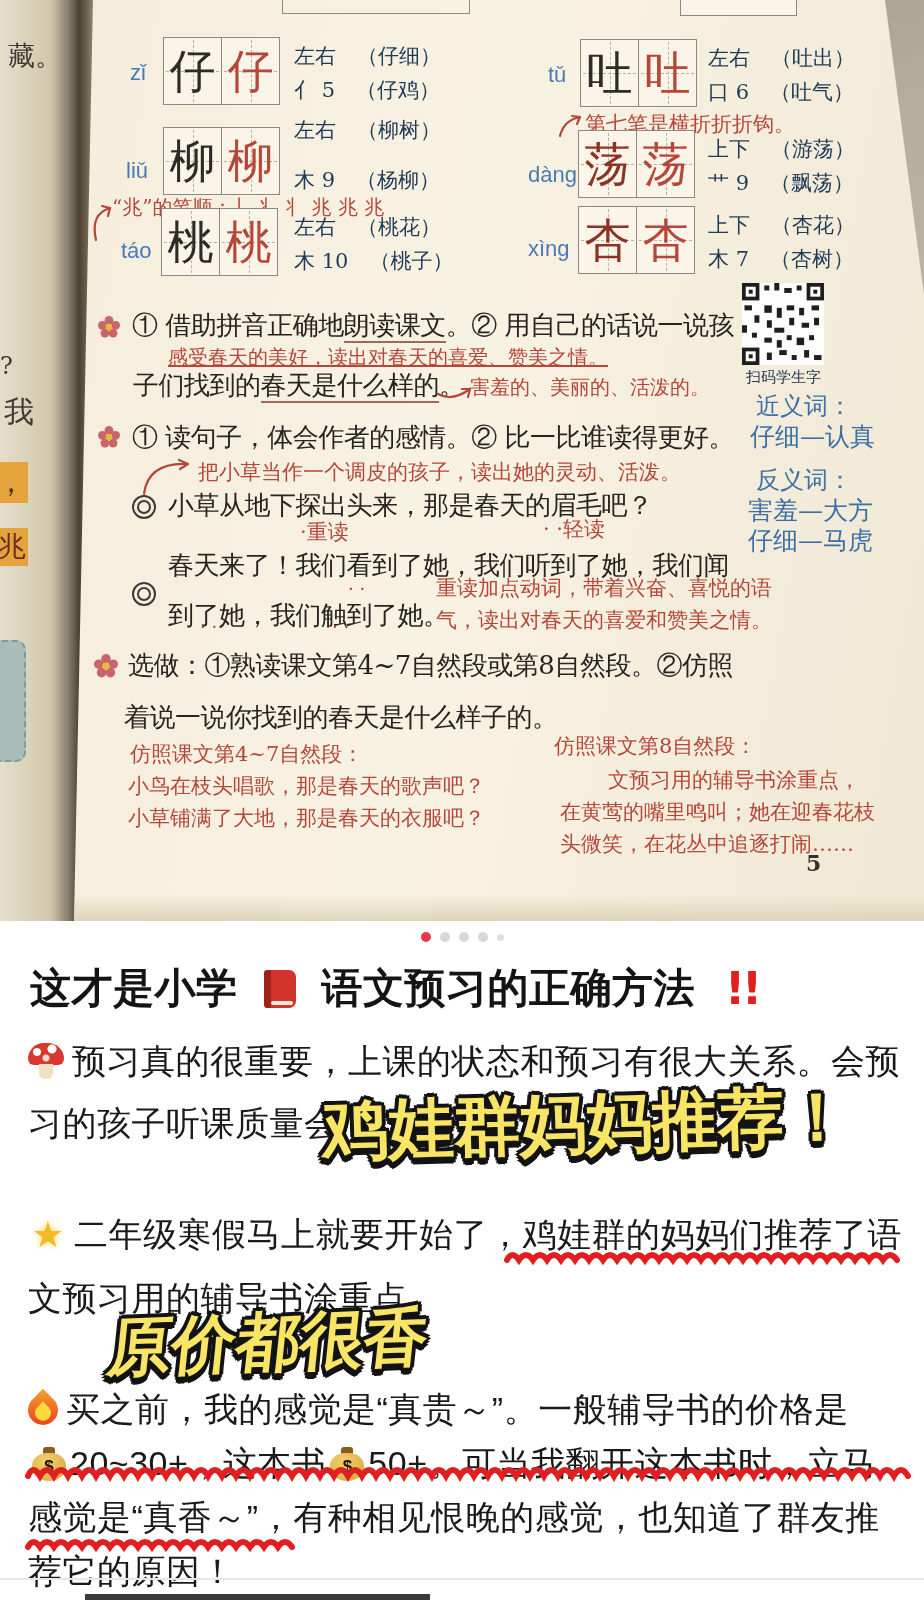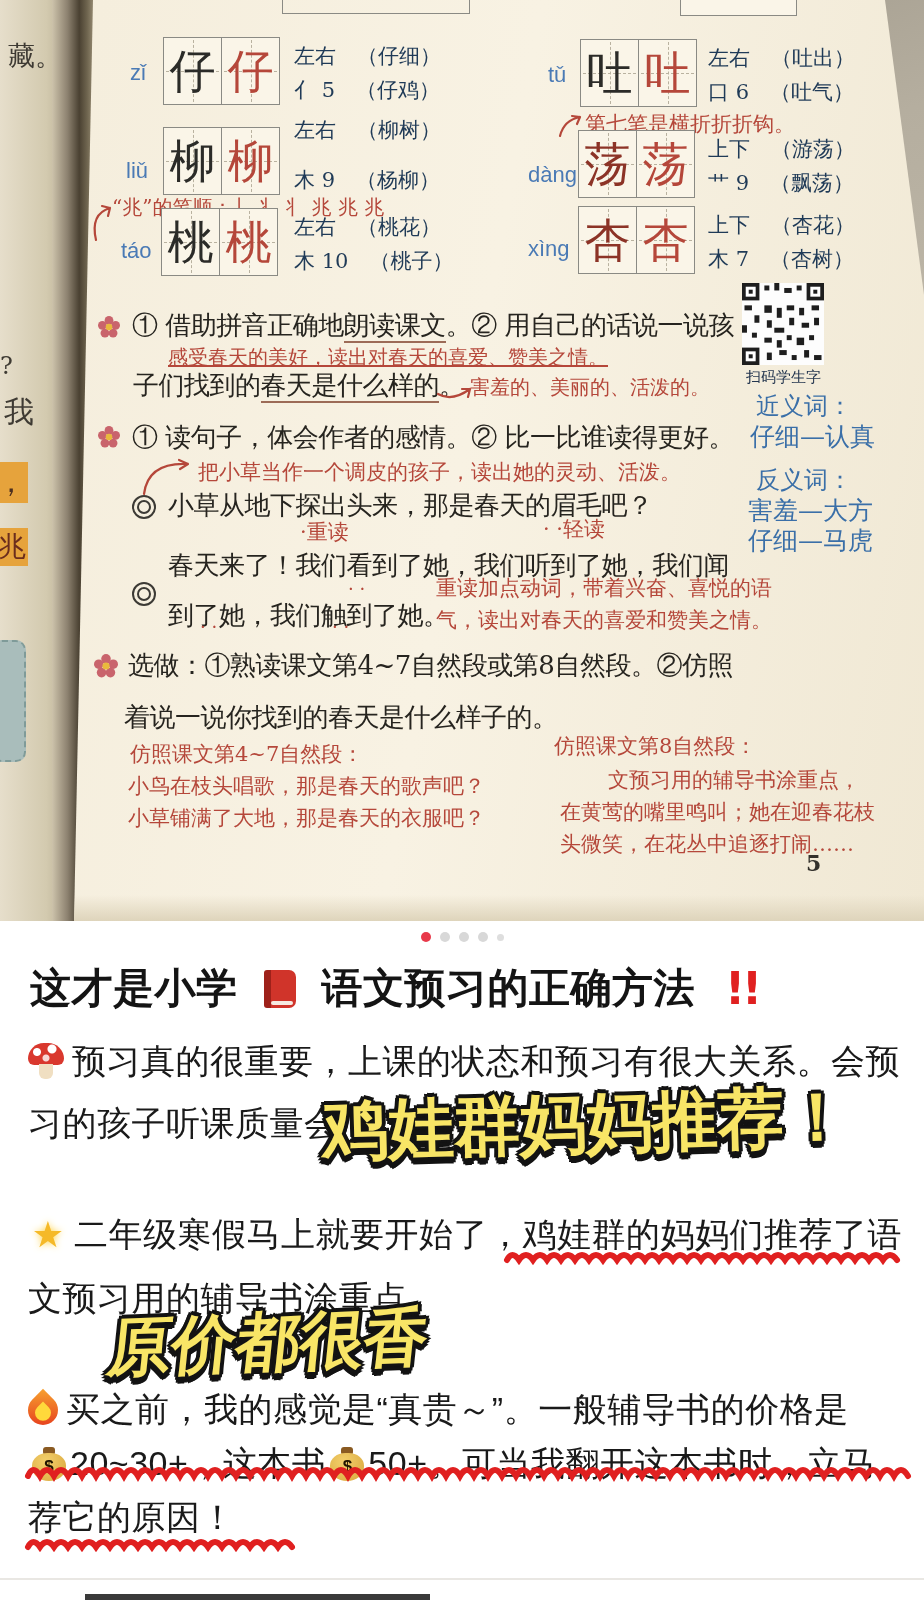--- a/index.html
+++ b/index.html
@@ -346,20 +346,23 @@
         <span class="ic fire"></span>
         <span class="ptext">买之前，我的感觉是“真贵～”。一般辅导书的价格是</span>
       </div>
     <div class="pline" style="height:54px;">
         <span class="ic bag"></span>
         <span class="ptext">20~30+，这本书</span>
         <span class="ic bag"></span>
         <span class="ptext">50+。可当我翻开这本书时，立马</span>
       </div>
     <div class="pline" style="height:54px;">
+        <span class="ptext">感觉是“真香～”，有种相见恨晚的感觉，也知道了群友推</span>
+      </div>
+    <div class="pline" style="height:54px;">
         <span class="ptext">荐它的原因！</span>
       </div>
   </div>
 
   <svg class="wavy" style="left:505px;top:327px;width:402px;height:18px;" viewBox="0 0 402 18" preserveAspectRatio="none">
       <path d="M2 12 Q7 2 14 12 Q21 2 28 12 Q35 2 42 12 Q49 2 56 12 Q63 2 70 12 Q77 2 84 12 Q91 2 98 12 Q105 2 112 12 Q119 2 126 12 Q133 2 140 12 Q147 2 154 12 Q161 2 168 12 Q175 2 182 12 Q189 2 196 12 Q203 2 210 12 Q217 2 224 12 Q231 2 238 12 Q245 2 252 12 Q259 2 266 12 Q273 2 280 12 Q287 2 294 12 Q301 2 308 12 Q315 2 322 12 Q329 2 336 12 Q343 2 350 12 Q357 2 364 12 Q371 2 378 12 Q385 2 392 12" fill="none" stroke="#e02020" stroke-width="6" stroke-linecap="round"></path>
     </svg>
   <svg class="wavy" style="left:26px;top:541px;width:886px;height:20px;" viewBox="0 0 886 20" preserveAspectRatio="none">
       <path d="M2 14 Q7 2 14 14 Q21 2 28 14 Q35 2 42 14 Q49 2 56 14 Q63 2 70 14 Q77 2 84 14 Q91 2 98 14 Q105 2 112 14 Q119 2 126 14 Q133 2 140 14 Q147 2 154 14 Q161 2 168 14 Q175 2 182 14 Q189 2 196 14 Q203 2 210 14 Q217 2 224 14 Q231 2 238 14 Q245 2 252 14 Q259 2 266 14 Q273 2 280 14 Q287 2 294 14 Q301 2 308 14 Q315 2 322 14 Q329 2 336 14 Q343 2 350 14 Q357 2 364 14 Q371 2 378 14 Q385 2 392 14 Q399 2 406 14 Q413 2 420 14 Q427 2 434 14 Q441 2 448 14 Q455 2 462 14 Q469 2 476 14 Q483 2 490 14 Q497 2 504 14 Q511 2 518 14 Q525 2 532 14 Q539 2 546 14 Q553 2 560 14 Q567 2 574 14 Q581 2 588 14 Q595 2 602 14 Q609 2 616 14 Q623 2 630 14 Q637 2 644 14 Q651 2 658 14 Q665 2 672 14 Q679 2 686 14 Q693 2 700 14 Q707 2 714 14 Q721 2 728 14 Q735 2 742 14 Q749 2 756 14 Q763 2 770 14 Q777 2 784 14 Q791 2 798 14 Q805 2 812 14 Q819 2 826 14 Q833 2 840 14 Q847 2 854 14 Q861 2 868 14 Q875 2 882 14" fill="none" stroke="#e02020" stroke-width="6" stroke-linecap="round"></path>
     </svg>

